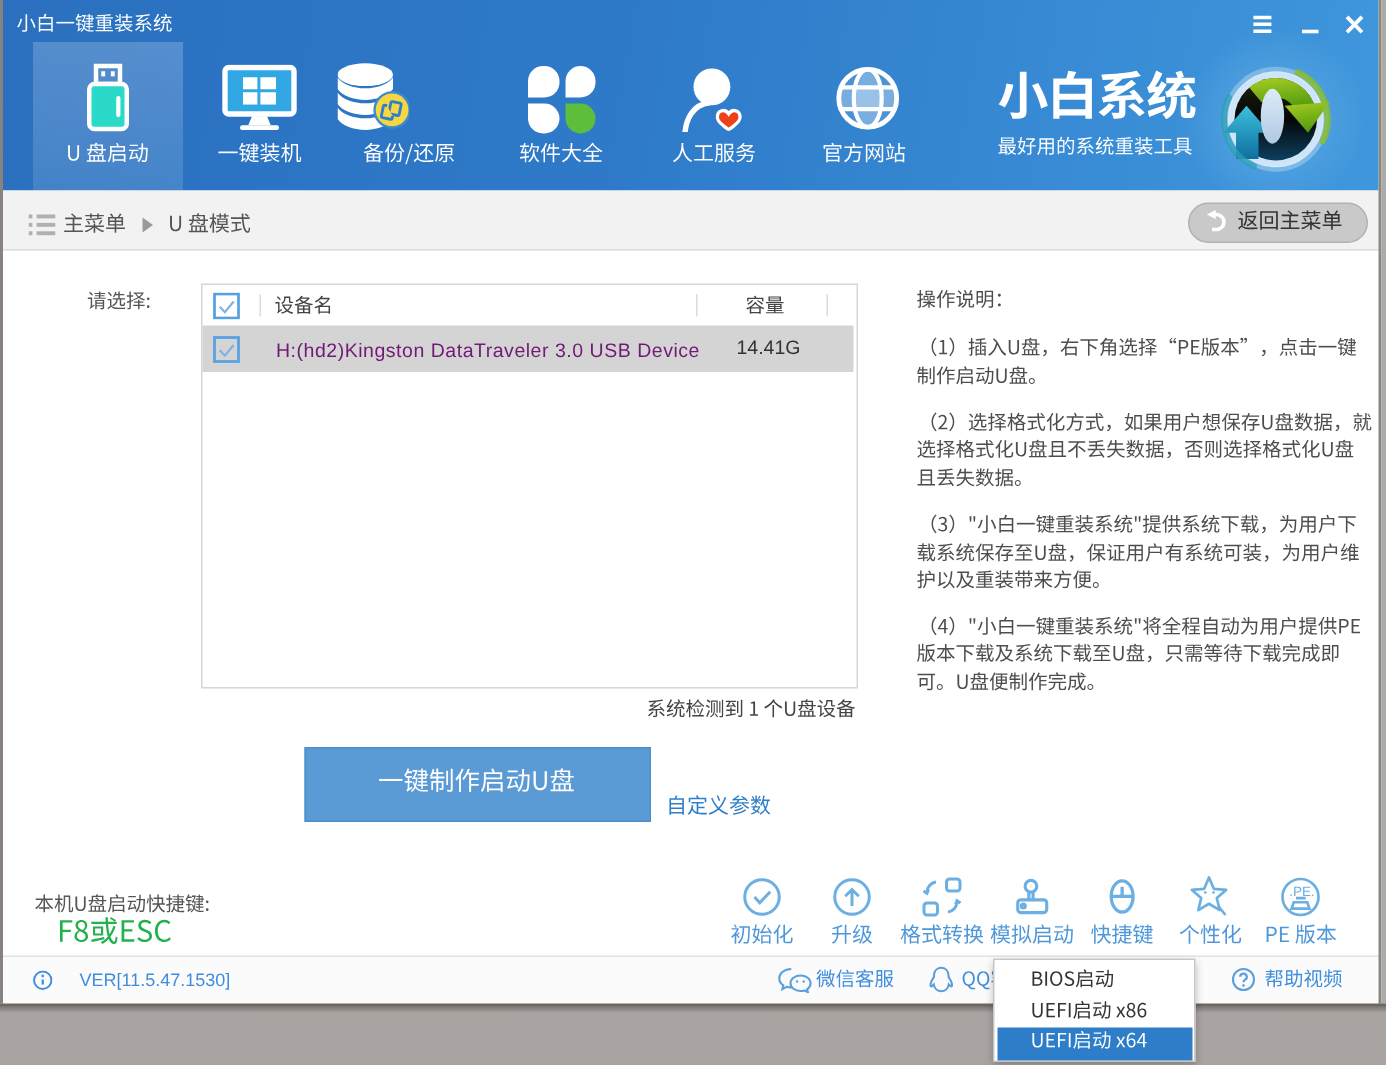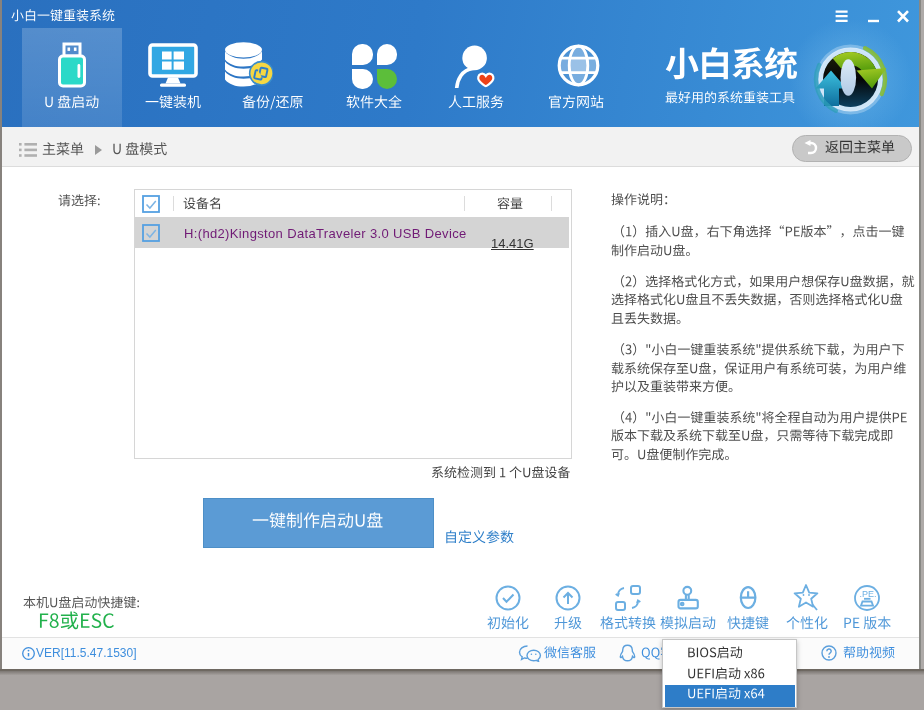--- a/index.html
+++ b/index.html
@@ -410,21 +410,21 @@
 <svg style="position:absolute;left:141.5px;top:194.5px" width="18" height="18" viewBox="0 0 18 18">
 <rect x="1" y="1" width="16" height="16" fill="#fff" stroke="#55a0e2" stroke-width="1.8"></rect>
 <path d="M4.5 9.5 l3.4 3.6 L13.8 6" fill="none" stroke="#7db4e4" stroke-width="1.5"></path>
 </svg>
 <div style="position:absolute;left:135px;top:217px;width:434px;height:31px;background:#d4d4d4;"></div>
 <svg style="position:absolute;left:141.5px;top:224px" width="18" height="18" viewBox="0 0 18 18">
 <rect x="1" y="1" width="16" height="16" fill="none" stroke="#55a0e2" stroke-width="1.8"></rect>
 <path d="M4.5 9.5 l3.4 3.6 L13.8 6" fill="none" stroke="#7db4e4" stroke-width="1.5"></path>
 </svg>
 <div style="position:absolute;left:184px;top:226px;width:300px;height:16px;color:#701a75;font:13px 'Liberation Sans',sans-serif;letter-spacing:0.35px;">H:(hd2)Kingston DataTraveler 3.0 USB Device</div>
-<div style="position:absolute;left:491px;top:236px;width:60px;height:16px;color:#333;font:13px 'Liberation Sans',sans-serif;text-decoration:underline;">14.41G</div>
+<div style="position:absolute;left:491px;top:224px;width:60px;height:16px;color:#333;font:13px 'Liberation Sans',sans-serif;">14.41G</div>
 <svg style="position:absolute;left:430.6px;top:465.5px;overflow:visible;" width="139.4" height="15.1">
     <g fill="#444" transform="translate(0 11.18) scale(0.013 -0.013)">
       <use href="#g7" x="0"></use>
       <use href="#g8" x="1000"></use>
       <use href="#g56" x="2000"></use>
       <use href="#g57" x="3000"></use>
       <use href="#g58" x="4000"></use>
       <use href="#g59" x="5224"></use>
       <use href="#g60" x="6003"></use>
       <use href="#g9" x="7003"></use>
@@ -816,21 +816,21 @@
 <path d="M9.5 17.5 h9 l1.5 4.2 h-12z"></path>
 <path d="M11 14.8 h6.5"></path>
 <text x="6.5" y="13" font-family="Liberation Sans" font-size="9" fill="#6cafe2" stroke="none">.PE.</text>
 </svg>
 <div style="position:absolute;left:2.2px;top:637px;width:916.5px;height:31.5px;background:#fbfbfb;border-top:1px solid #e2e2e2;"></div>
 <svg style="position:absolute;left:22px;top:647px" width="13" height="13" viewBox="0 0 13 13" fill="none" stroke="#3e8edd">
 <circle cx="6.5" cy="6.5" r="5.8" stroke-width="1.3"></circle>
 <path d="M6.5 6 v3.4" stroke-width="1.5"></path>
     <circle cx="6.5" cy="3.6" r="0.9" fill="#3e8edd" stroke="none"></circle>
 </svg>
-<div style="position:absolute;left:36px;top:646px;color:#3e8edd;font:12px 'Liberation Sans',sans-serif;">VER[11.5.47.1530]</div>
+<div style="position:absolute;left:53px;top:646px;color:#3e8edd;font:12px 'Liberation Sans',sans-serif;">VER[11.5.47.1530]</div>
 <svg style="position:absolute;left:518px;top:645px" width="24" height="17" viewBox="0 0 24 17" fill="none" stroke="#5b9fdc" stroke-width="1.4">
 <path d="M9.5 1 C5 1 1.5 3.8 1.5 7.2 c0 1.9 1 3.6 2.7 4.7 L3.6 14.4 6.4 12.9 a9.4 9.4 0 0 0 3.1.5"></path>
 <path d="M15.7 5.3 c3.7 0 6.7 2.3 6.7 5.2 0 1.6-.9 3-2.3 4 l.5 2-2.3-1.2 a8 8 0 0 1-2.6.4 c-3.7 0-6.7-2.3-6.7-5.2 s3-5.2 6.7-5.2z"></path>
 <circle cx="13.4" cy="9.3" r="0.8" fill="#5b9fdc" stroke="none"></circle>
     <circle cx="17.8" cy="9.3" r="0.8" fill="#5b9fdc" stroke="none"></circle>
 </svg>
 <svg style="position:absolute;left:544px;top:646.0px;overflow:visible;" width="52.0" height="15.1">
     <g fill="#3e8edd" transform="translate(0 11.18) scale(0.013 -0.013)">
       <use href="#g148" x="0"></use>
       <use href="#g149" x="1000"></use>

